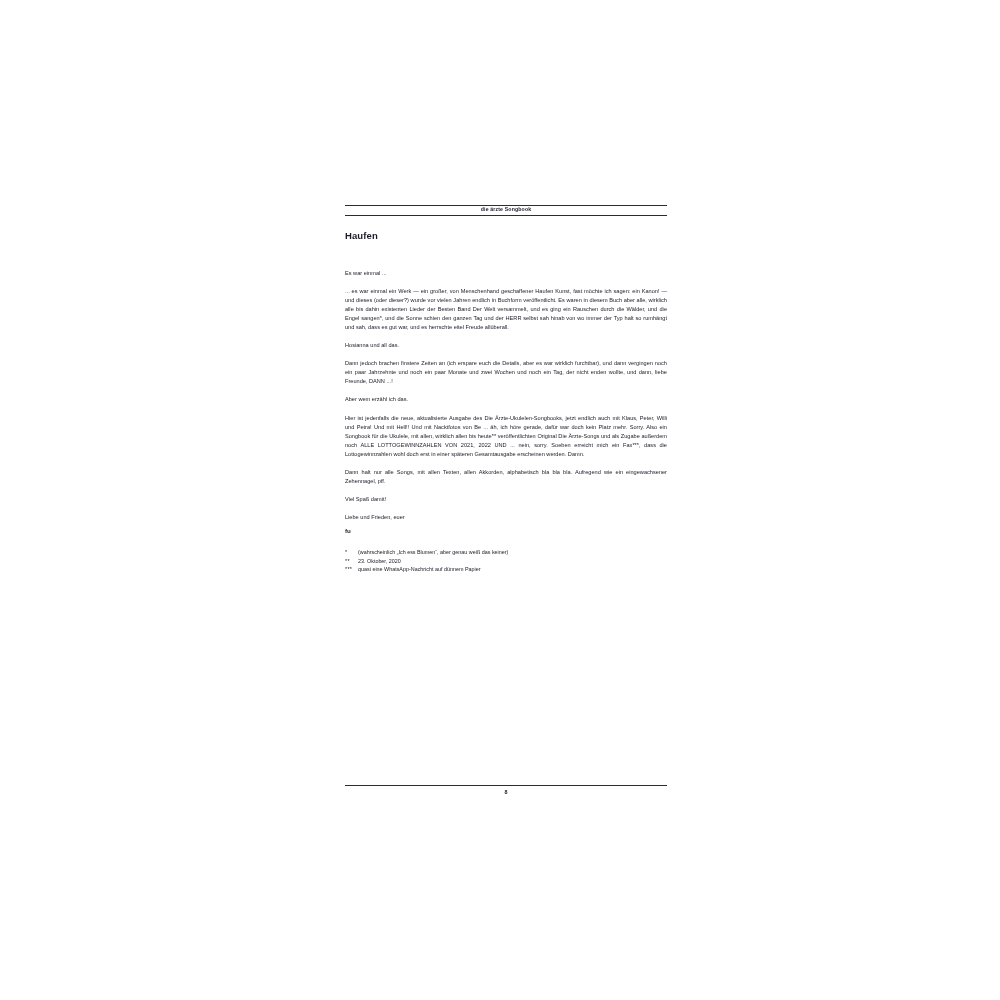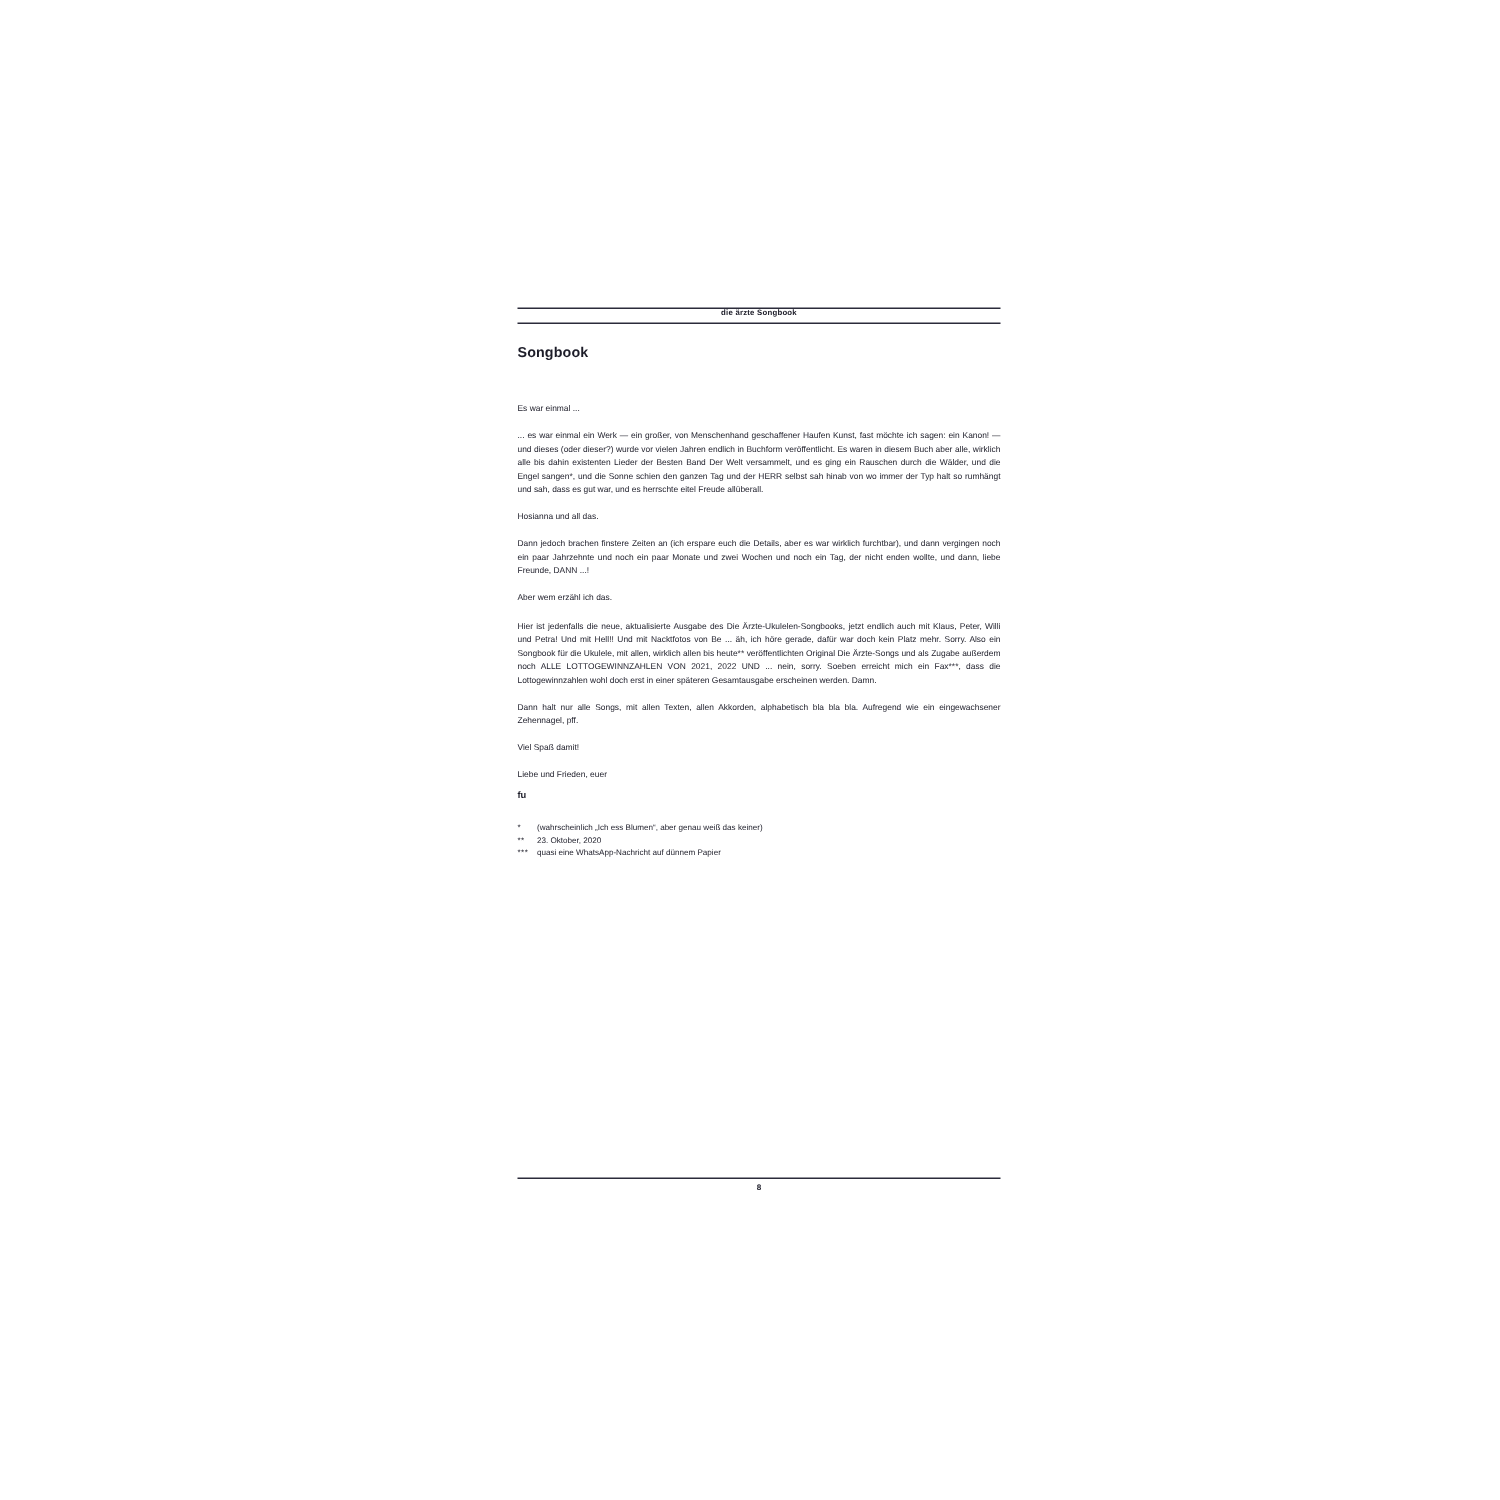--- a/index.html
+++ b/index.html
@@ -96,21 +96,21 @@
 </style>
 </head>
 <body>
 
 <div class="page">
 
   <div class="header-rule"></div>
   <div class="running-head">die ärzte Songbook</div>
   <div class="header-rule"></div>
 
-  <div class="chapter-title">Songbook</div>
+  <div class="chapter-title">Haufen</div>
 
   <div class="body-copy">
     <p>Es war einmal ...</p>
     <p>... es war einmal ein Werk — ein großer, von Menschenhand geschaffener Haufen Kunst, fast möchte ich sagen: ein Kanon! — und dieses (oder dieser?) wurde vor vielen Jahren endlich in Buchform veröffentlicht. Es waren in diesem Buch aber alle, wirklich alle bis dahin existenten Lieder der Besten Band Der Welt versammelt, und es ging ein Rauschen durch die Wälder, und die Engel sangen*, und die Sonne schien den ganzen Tag und der HERR selbst sah hinab von wo immer der Typ halt so rumhängt und sah, dass es gut war, und es herrschte eitel Freude allüberall.</p>
     <p class="no-justify">Hosianna und all das.</p>
     <p>Dann jedoch brachen finstere Zeiten an (ich erspare euch die Details, aber es war wirklich furchtbar), und dann vergingen noch ein paar Jahrzehnte und noch ein paar Monate und zwei Wochen und noch ein Tag, der nicht enden wollte, und dann, liebe Freunde, DANN ...!</p>
     <p class="no-justify">Aber wem erzähl ich das.</p>
     <p>Hier ist jedenfalls die neue, aktualisierte Ausgabe des Die Ärzte-Ukulelen-Songbooks, jetzt endlich auch mit Klaus, Peter, Willi und Petra! Und mit Hell!! Und mit Nacktfotos von Be ... äh, ich höre gerade, dafür war doch kein Platz mehr. Sorry. Also ein Songbook für die Ukulele, mit allen, wirklich allen bis heute** veröffentlichten Original Die Ärzte-Songs und als Zugabe außerdem noch ALLE LOTTOGEWINNZAHLEN VON 2021, 2022 UND ... nein, sorry. Soeben erreicht mich ein Fax***, dass die Lottogewinnzahlen wohl doch erst in einer späteren Gesamtausgabe erscheinen werden. Damn.</p>
     <p>Dann halt nur alle Songs, mit allen Texten, allen Akkorden, alphabetisch bla bla bla. Aufregend wie ein eingewachsener Zehennagel, pff.</p>
     <p class="no-justify">Viel Spaß damit!</p>

